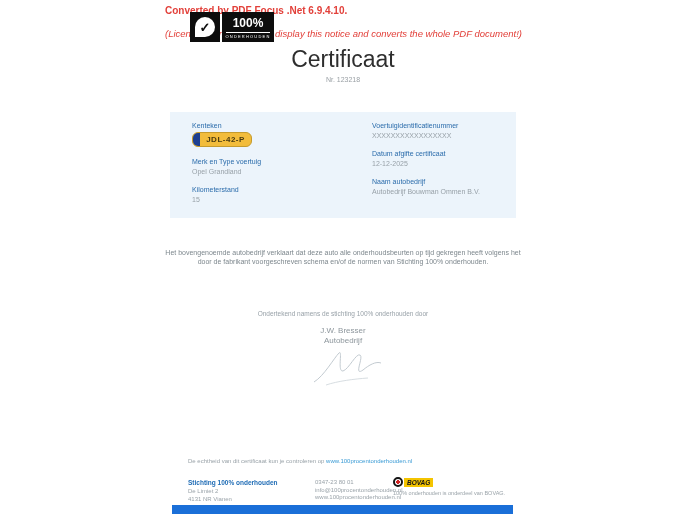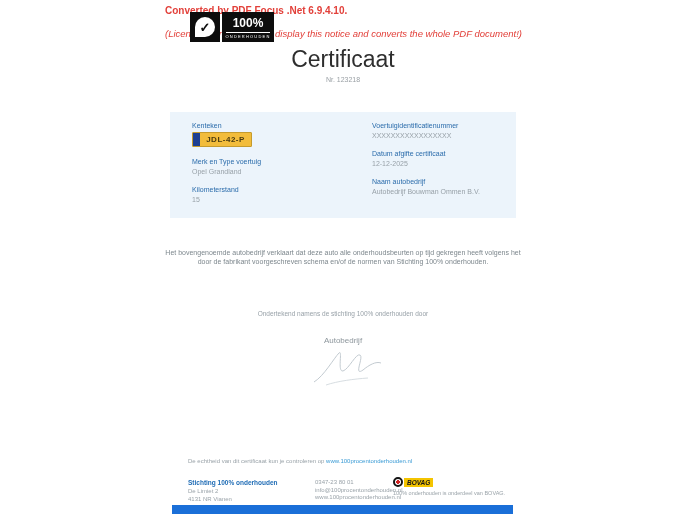--- a/index.html
+++ b/index.html
@@ -25,21 +25,21 @@
 
   
   .panel{position:absolute;top:112px;left:2px;width:346px;height:106px;background:#ecf4fb;display:flex;box-sizing:border-box;}
   .col{width:50%;box-sizing:border-box;padding:10px 0 0 22px;}
   .col.right{padding-left:29px;}
   .field{margin-bottom:11px;}
   .lbl{font-size:7px;color:#2b6cab;margin-bottom:3px;}
   .val{font-size:7px;color:#98a1a8;}
 
   
-  .plate{width:58px;height:13px;background:#f2bc3b;border:1px solid #c59b2d;border-radius:1px;display:flex;align-items:stretch;overflow:hidden;margin-top:2px;}
+  .plate{width:58px;height:13px;background:#f2bc3b;border:1px solid #c59b2d;border-radius:6px;display:flex;align-items:stretch;overflow:hidden;margin-top:2px;}
   .plate-band{width:7px;background:#1d3f91;}
   .plate-text{flex:1;text-align:center;font-size:8px;line-height:13px;font-weight:bold;color:#4a3b10;letter-spacing:0.5px;}
 
   
   .statement{position:absolute;top:248px;left:-4px;width:358px;text-align:center;font-size:7px;line-height:9px;color:#7d878d;}
 
   
   .sign-intro{position:absolute;top:310px;left:0;width:100%;text-align:center;font-size:6.5px;color:#98a1a8;}
   .sign-name{position:absolute;top:326px;left:0;width:100%;text-align:center;font-size:8px;color:#8d969c;}
   .sign-role{position:absolute;top:336px;left:0;width:100%;text-align:center;font-size:8px;color:#8d969c;}
@@ -116,20 +116,21 @@
         <div class="field">
           <div class="lbl">Naam autobedrijf</div>
           <div class="val">Autobedrijf Bouwman Ommen B.V.</div>
         </div>
       </div>
     </div>
 
     <div class="statement">Het bovengenoemde autobedrijf verklaart dat deze auto alle onderhoudsbeurten op tijd gekregen heeft volgens het door de fabrikant voorgeschreven schema en/of de normen van Stichting 100%  onderhouden.</div>
 
     <div class="sign-intro">Ondertekend namens de stichting 100% onderhouden door</div>
+    <div class="sign-name">J.W. Bresser</div>
     <div class="sign-role">Autobedrijf</div>
 
     <div class="signature">
       <svg width="80" height="46" viewBox="0 0 80 46">
         <path d="M8 38 C 18 32, 28 14, 33 9 C 37 5, 31 28, 37 27 C 43 25, 50 9, 54 11 C 58 13, 47 33, 57 26 C 63 21, 70 17, 75 19" stroke="#c3cbd1" stroke-width="1" fill="none"></path>
         <path d="M20 41 C 32 37, 48 35, 62 34" stroke="#cdd4d9" stroke-width="0.8" fill="none"></path>
       </svg>
     </div>
 
     <div class="verify"><span>De echtheid van dit certificaat kun je controleren op </span><span class="link">www.100procentonderhouden.nl</span></div>

